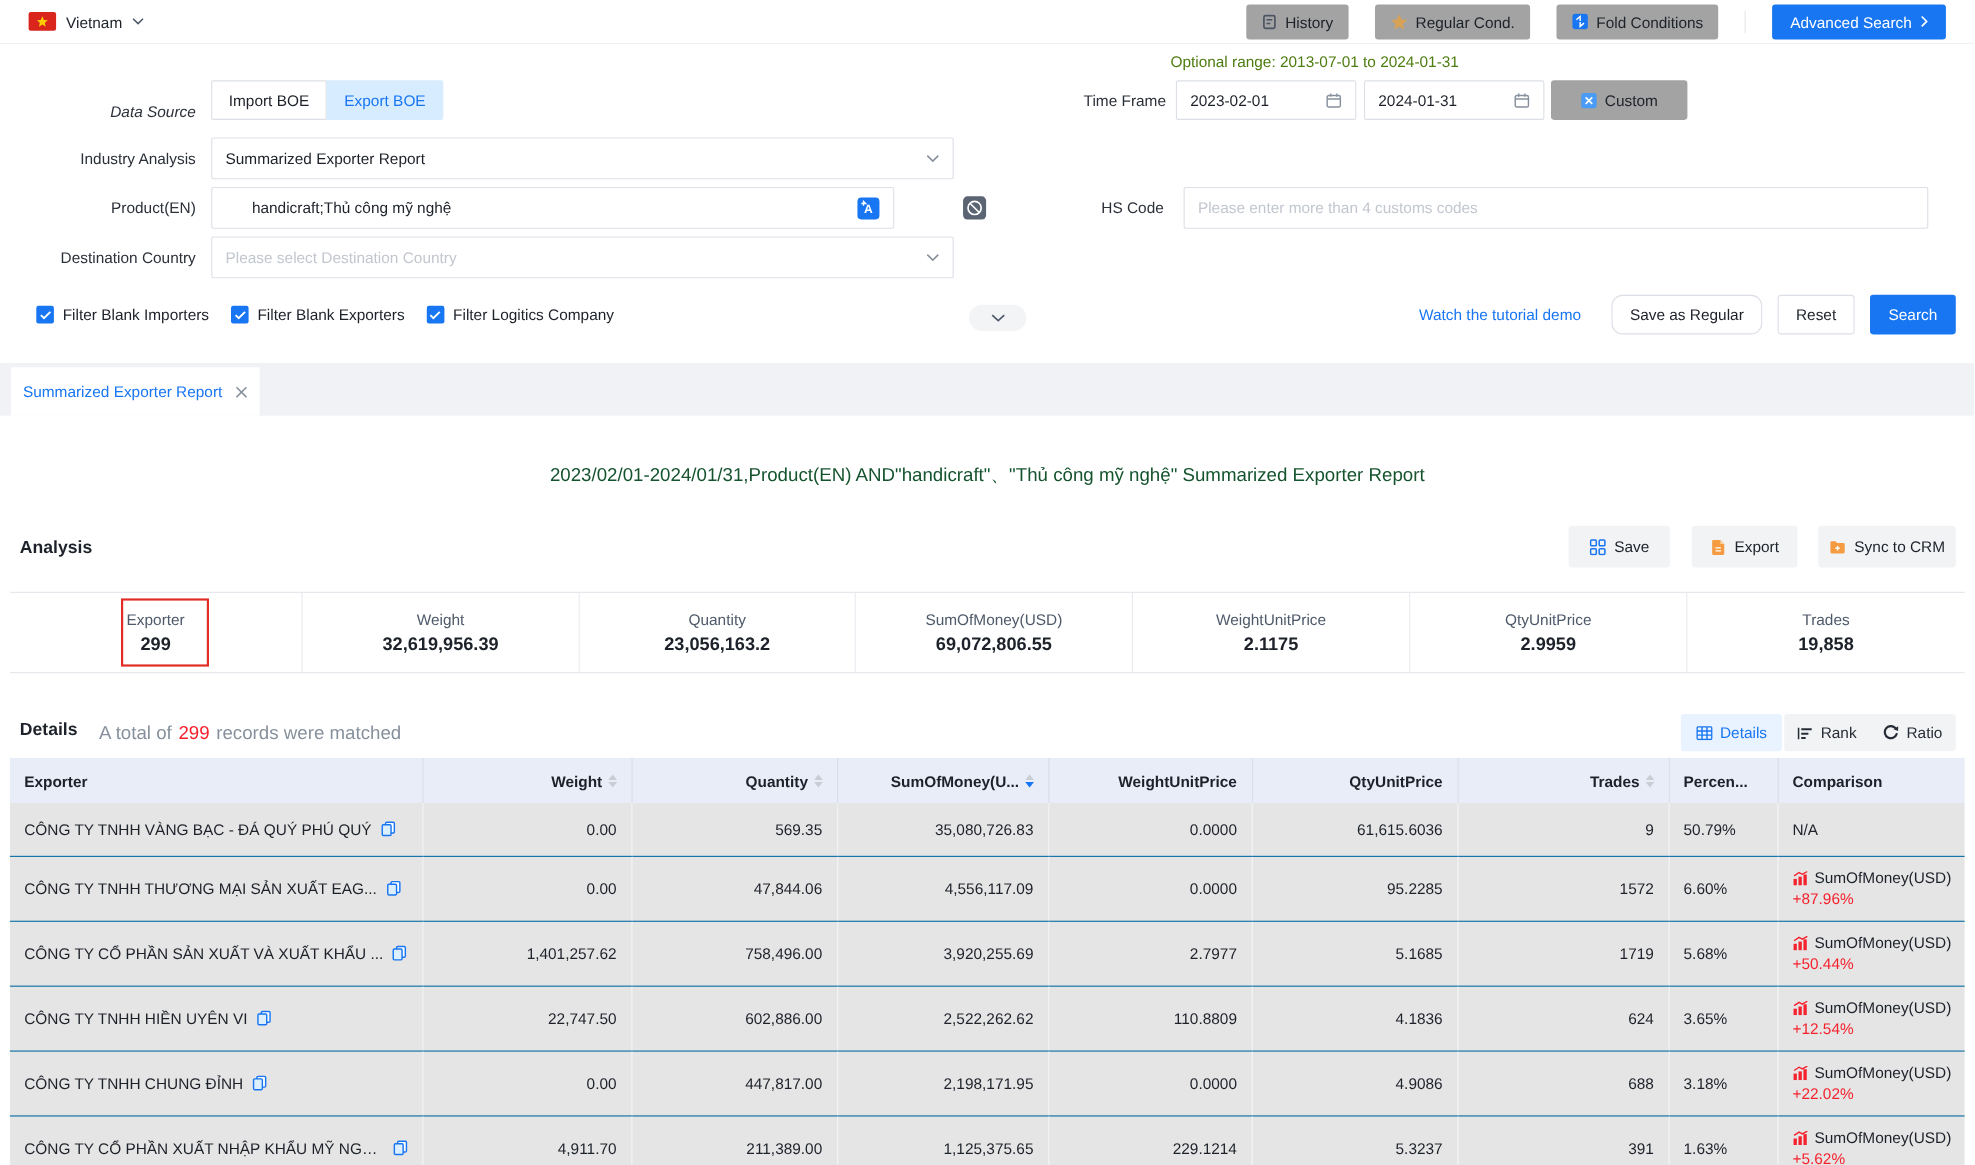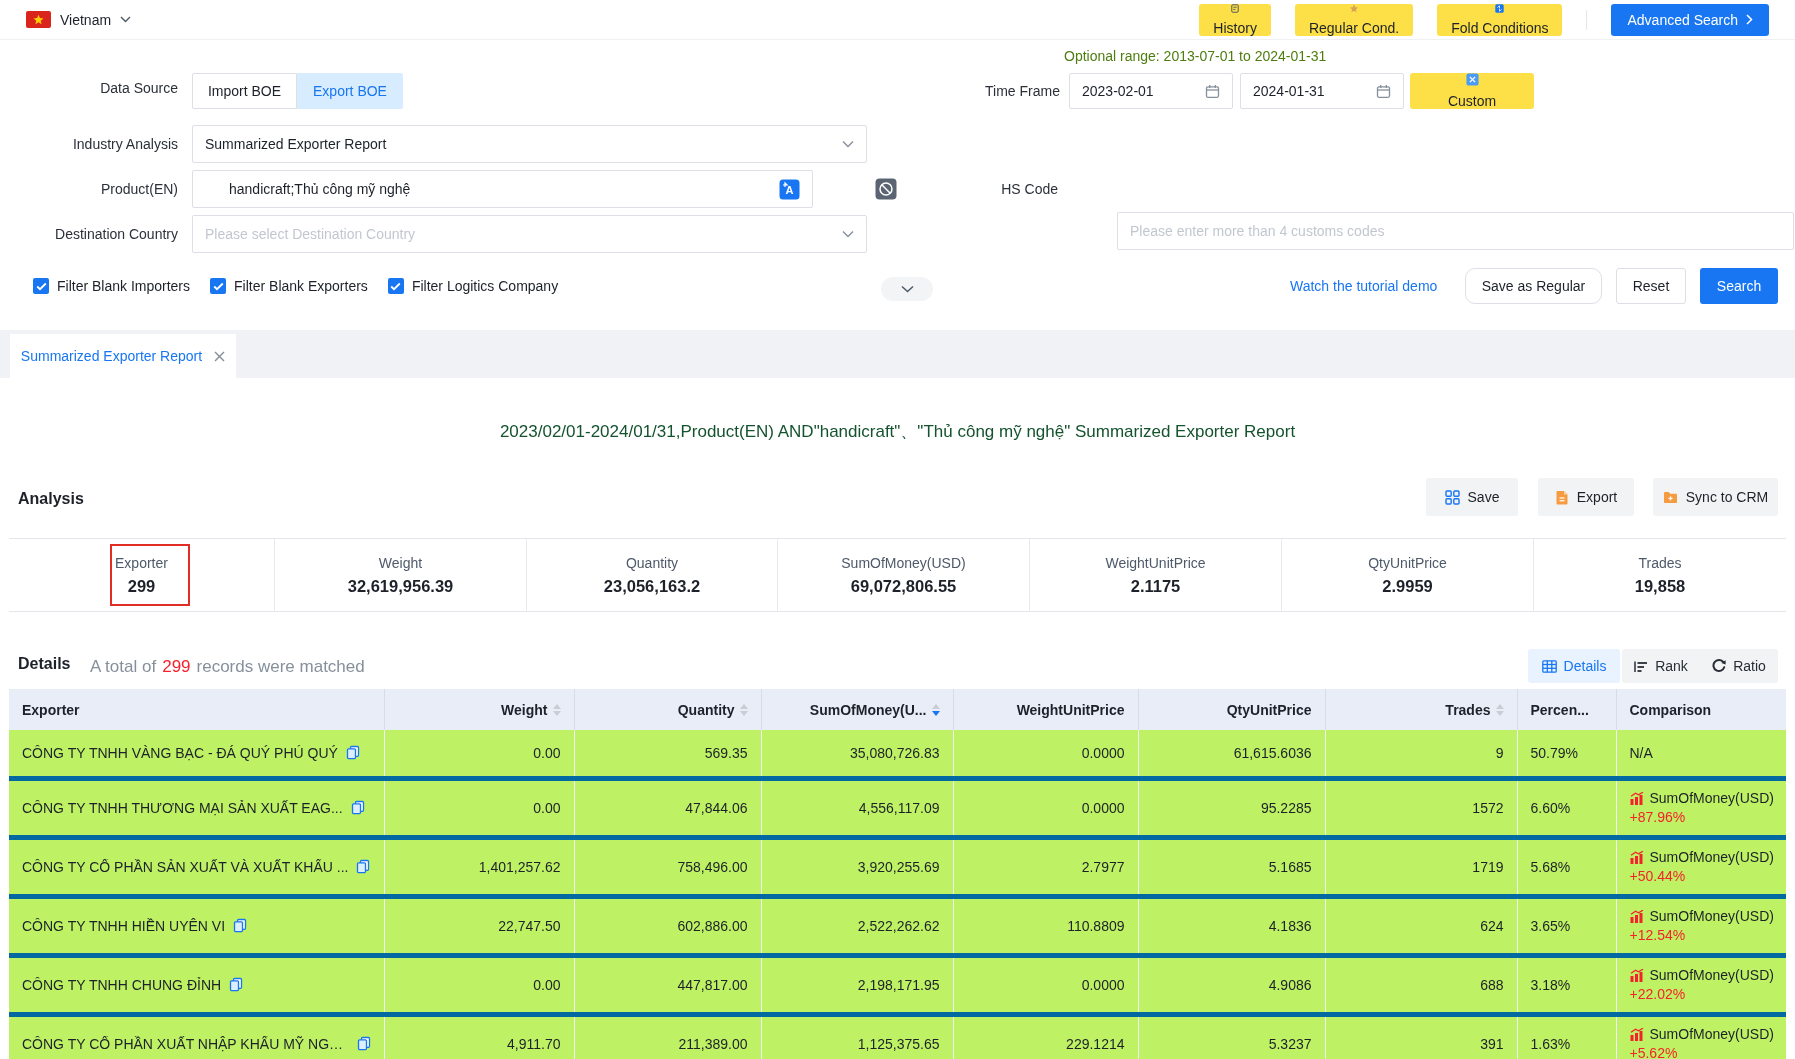--- a/index.html
+++ b/index.html
@@ -6,22 +6,22 @@
   html,body { width:1795px; height:1059px; overflow:hidden; background:#fff;
     font-family:"Liberation Sans","DejaVu Sans",sans-serif; color:#1d2129; font-size:14px; }
   .page { position:relative; width:1795px; height:1059px; background:#fff; }
 
   
   .topbar { position:absolute; top:0; left:0; width:100%; height:40px; background:#fff;
     border-bottom:1px solid #f0f1f3; display:flex; align-items:center; padding:0 26px; }
   .country { display:flex; align-items:center; gap:9px; cursor:pointer; }
   .flag { width:25px; height:17px; background:#da251d; display:flex; align-items:center; justify-content:center; border-radius:2px; }
   .tb-right { margin-left:auto; display:flex; align-items:center; gap:24px; }
-  .btn-gray { height:32px; background:#fde047; border-radius:3px; display:flex; align-items:center;
-    gap:7px; padding:0 14px; cursor:pointer; color:#1d2129; white-space:nowrap;flex-direction:column; }
+  .btn-gray { height:32px; background:#a3a3a3; border-radius:3px; display:flex; align-items:center;
+    gap:7px; padding:0 14px; cursor:pointer; color:#1d2129; white-space:nowrap; }
   .btn-blue { height:32px; background:#1876f2; color:#fff; border-radius:3px; display:flex;
     align-items:center; gap:8px; padding:0 16px; cursor:pointer; white-space:nowrap; }
   .vdiv { width:1px; height:20px; background:#e5e6eb; }
 
   
   .form { position:absolute; top:40px; left:0; width:100%; height:290px; background:#fff; }
   .flabel { position:absolute; width:178px; text-align:right; color:#2b3039; line-height:38px; }
   .opt-range { position:absolute; left:1064px; top:6px; color:#4d7c0f; line-height:20px; }
   .seg { position:absolute; left:192px; top:33px; display:flex; height:36px; }
   .seg-a { width:105px; border:1px solid #dcdfe6; border-radius:2px 0 0 2px; background:#fff;
@@ -78,22 +78,22 @@
     border-radius:3px; display:flex; align-items:center; }
   .view-seg { flex:1; display:flex; align-items:center; justify-content:center; gap:7px; cursor:pointer; color:#272d37; }
 
   
   table { position:absolute; left:9px; top:311px; width:1777px; border-collapse:collapse; table-layout:fixed; }
   th { height:41px; background:#e9edf8; font-weight:bold; font-size:14px; color:#1d2129;
     border-right:1px solid #d7dcea; }
   th:last-child { border-right:none; }
   .th-in { display:flex; align-items:center; gap:5px; padding:0 13px; }
   .th-r { justify-content:flex-end; }
-  td { border-right:1px solid #f1f2f5; border-bottom:5px solid #0369a1; font-size:14px;
-    padding:0 13px; background:#bef264; }
+  td { border-right:1px solid #f1f2f5; border-bottom:1px solid #0369a1; font-size:14px;
+    padding:0 13px; background:#e5e5e5; }
   td:last-child { border-right:none; }
   tr.r-short td { height:48px; }
   tr.r-tall td { height:59px; }
   .c-num { text-align:right; }
   .c-exp { }
   .exp-wrap { display:flex; align-items:center; gap:8px; overflow:hidden; }
   .exp-nm { white-space:nowrap; overflow:hidden; text-overflow:ellipsis; }
   .copy-ic { flex:none; cursor:pointer; }
   .cmp-l1 { display:flex; align-items:center; gap:6px; }
   .cmp-l2 { color:#f5222d; margin-top:3px; }
@@ -150,21 +150,21 @@
         <svg width="7" height="11" viewBox="0 0 7 11">
             <polyline points="1,1 5.5,5.5 1,10" fill="none" stroke="#fff" stroke-width="1.5"></polyline>
           </svg>
       </div>
     </div>
   </header>
 
   <section class="form">
     <div class="opt-range">Optional range:  2013-07-01 to 2024-01-31</div>
 
-    <div class="flabel" style="top:30px;line-height:36px;">Data Source</div>
+    <div class="flabel" style="top:43px;line-height:36px;font-style:italic;">Data Source</div>
     <div class="seg">
       <div class="seg-a">Import BOE</div>
       <div class="seg-b">Export BOE</div>
     </div>
 
     <div class="flabel" style="left:880px;width:180px;top:33px;line-height:36px;">Time Frame</div>
     <div class="box dateinput" style="left:1069px;">
       <span>2023-02-01</span>
       <svg class="cal" width="15" height="15" viewBox="0 0 15 15">
           <rect x="1.5" y="2.8" width="12" height="10.5" rx="1.5" fill="none" stroke="#86909c" stroke-width="1.3"></rect>
@@ -208,21 +208,21 @@
           <polyline points="4,6 8,6 6,4 6,8" fill="none" stroke="#fff" stroke-width="1.2"></polyline>
         </svg>
     </div>
     <svg class="dark-ic" width="22" height="22" viewBox="0 0 22 22">
         <rect x="0.5" y="0.5" width="21" height="21" rx="4" fill="#5b6472"></rect>
         <circle cx="11" cy="11" r="6" fill="none" stroke="#fff" stroke-width="1.5"></circle>
         <line x1="6.8" y1="6.8" x2="15.2" y2="15.2" stroke="#fff" stroke-width="1.5"></line>
       </svg>
 
     <div class="flabel" style="left:930px;width:128px;top:130px;">HS Code</div>
-    <div class="box" style="left:1117px;top:130px;width:677px;margin-top:42px;">
+    <div class="box" style="left:1076px;top:130px;width:677px;">
       <span class="ph">Please enter more than 4 customs codes</span>
     </div>
 
     <div class="flabel" style="top:175px;">Destination Country</div>
     <div class="box" style="left:192px;top:175px;width:675px;">
       <span class="ph">Please select Destination Country</span>
       <svg class="chev" width="12" height="8" viewBox="0 0 12 8">
           <polyline points="1,1.5 6,6.5 11,1.5" fill="none" stroke="#86909c" stroke-width="1.4"></polyline>
         </svg>
     </div>

